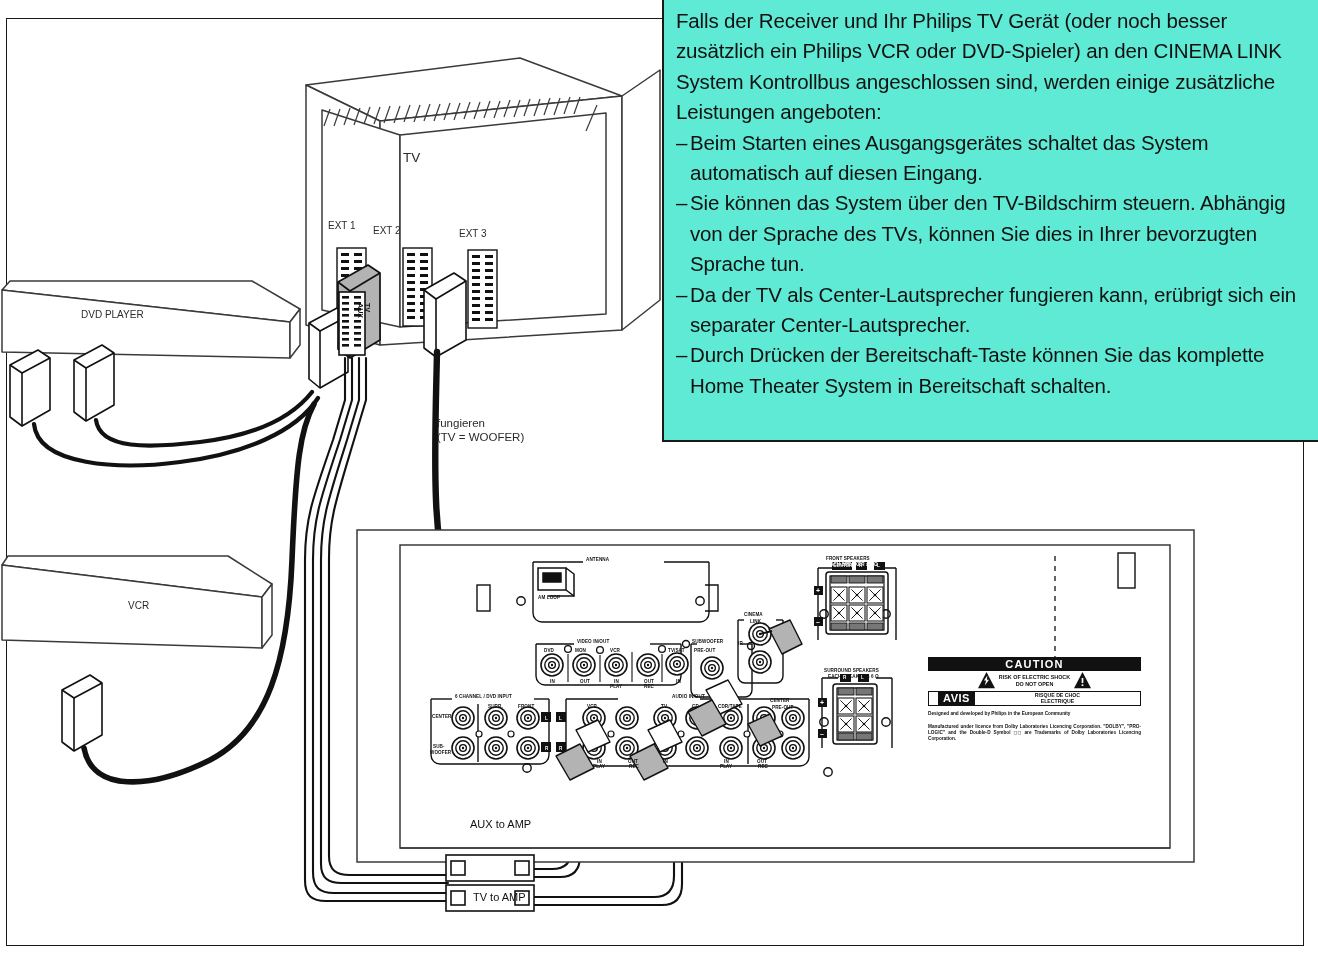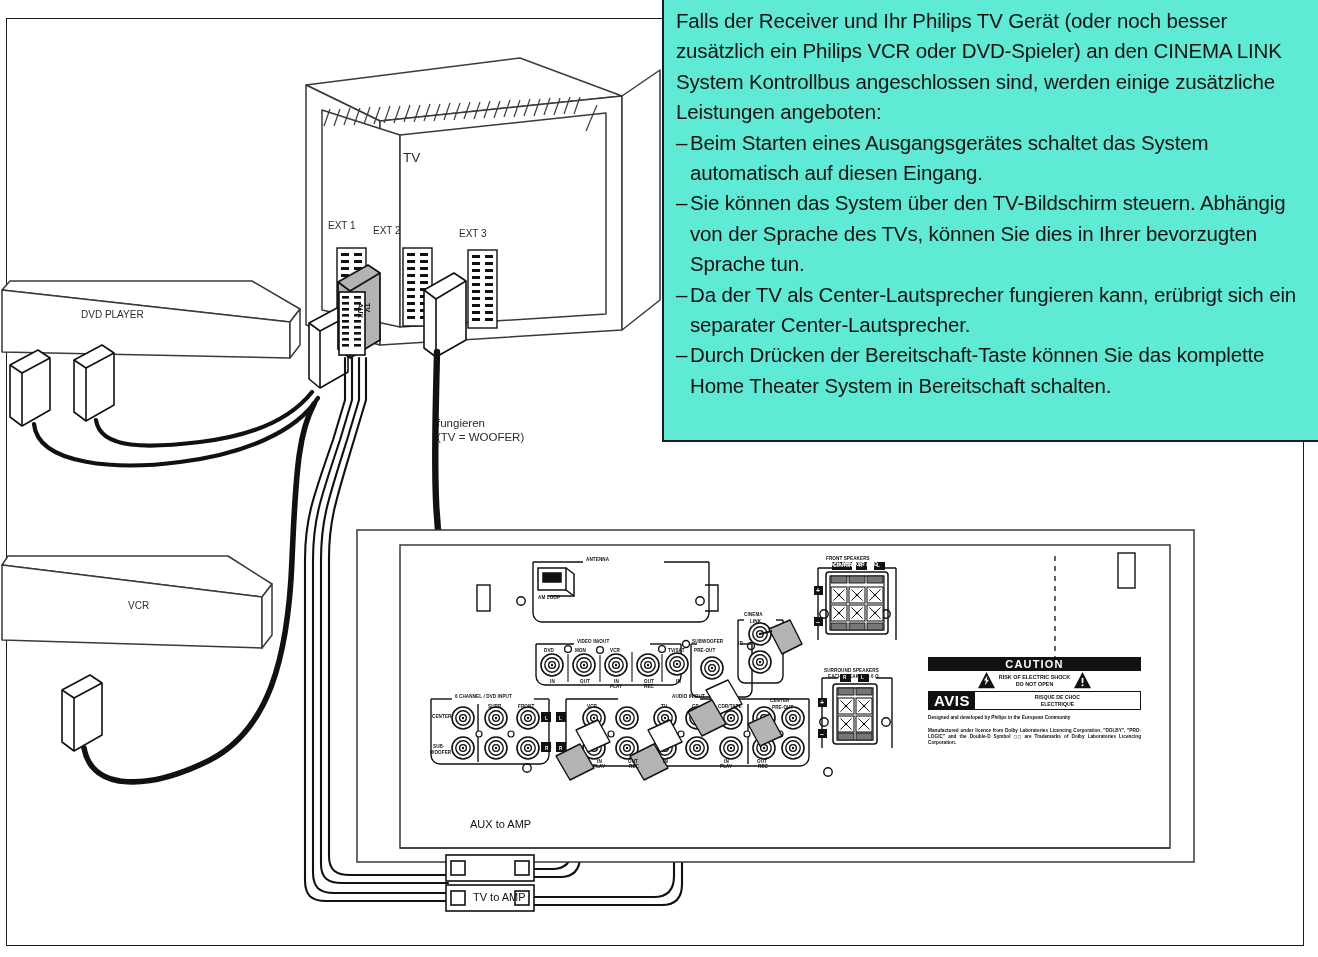--- a/index.html
+++ b/index.html
@@ -36,22 +36,22 @@
   
   #caution-block{position:absolute;left:928px;top:657px;width:213px;}
   .caution-bar{background:#111;color:#fff;font-size:11px;font-weight:bold;
                text-align:center;letter-spacing:1.2px;padding:1px 0;}
   .caution-row{display:flex;align-items:center;justify-content:center;
                gap:4px;margin-top:1px;}
   .caution-mid{font-size:5.4px;font-weight:bold;text-align:center;
                line-height:6.6px;color:#111;}
   .avis-row{display:flex;align-items:stretch;margin-top:2px;
             border:1px solid #111;}
-  .avis-box{background:#111;color:#fff;font-size:15px;font-weight:bold;
-            padding:0 5px;letter-spacing:.5px;display:flex;align-items:center;}
+  .avis-box{background:#111;color:#fff;font-size:11px;font-weight:bold;
+            padding:0 5px;letter-spacing:.5px;display:flex;align-items:center;margin-left:9px;}
   .avis-txt{flex:1;font-size:5.2px;font-weight:bold;text-align:center;
             line-height:6.4px;color:#111;display:flex;flex-direction:column;
             justify-content:center;}
   .fineprint{font-size:4.7px;line-height:6.0px;color:#111;margin-top:5px;
              font-weight:bold;}
   .fineprint.just{text-align:justify;}
 </style>
 </head>
 <body>
 

